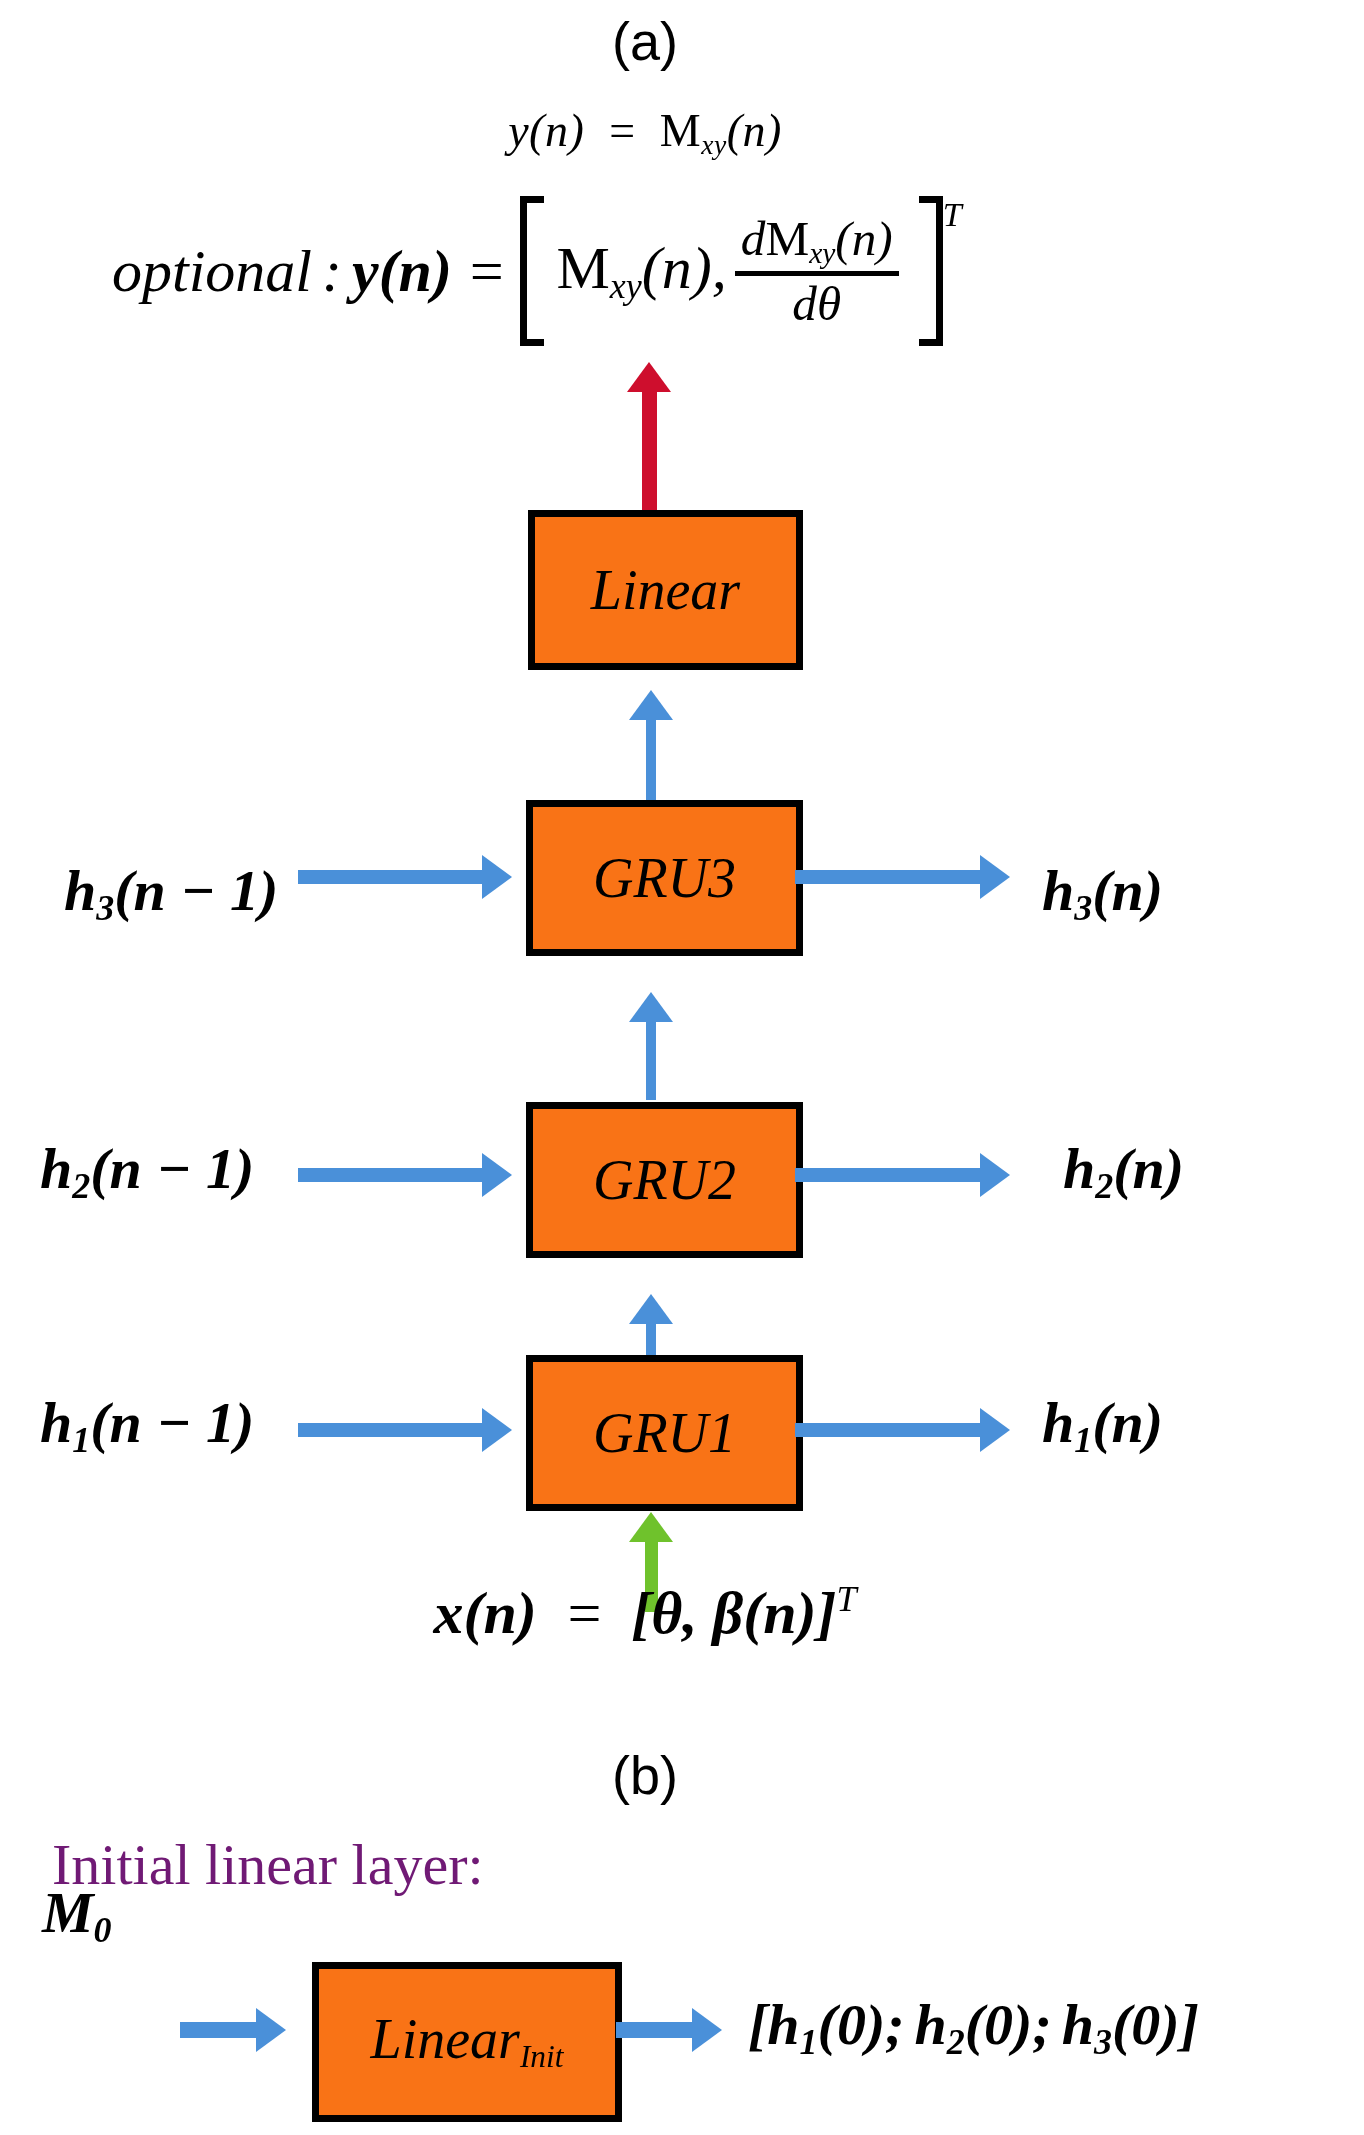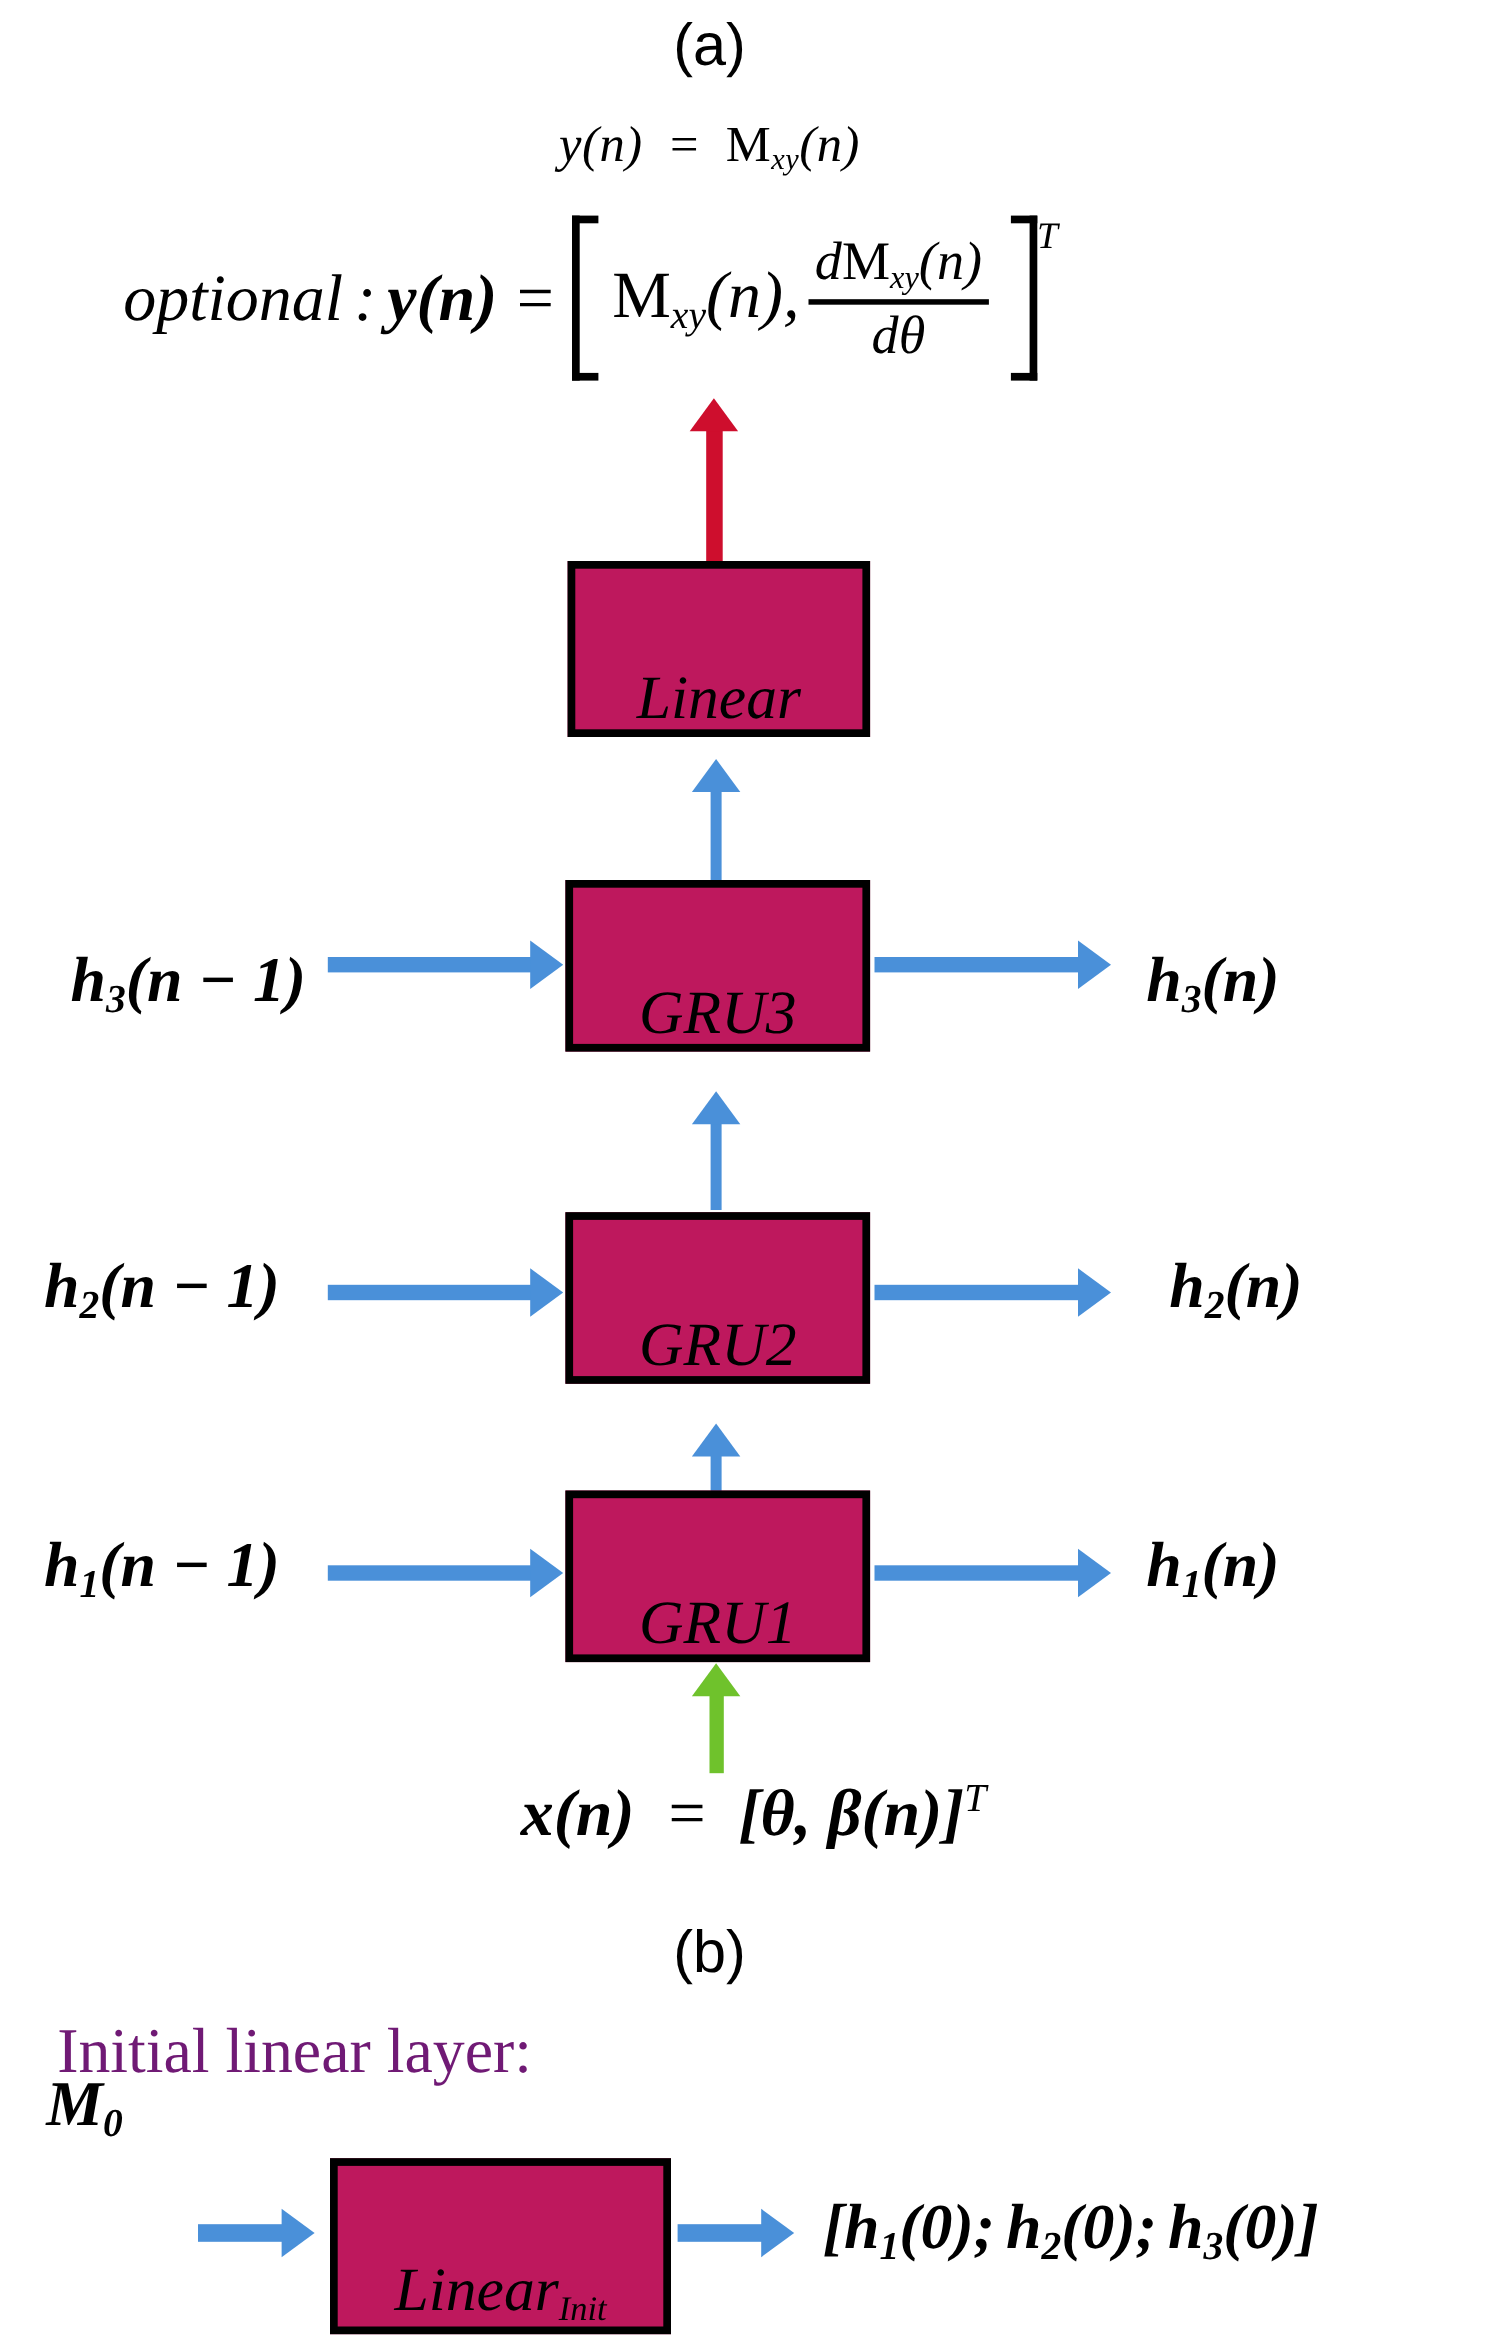--- a/index.html
+++ b/index.html
@@ -118,25 +118,26 @@
     width: 100%;
     height: 5px;
     background: #000;
   }
   .frac .den { padding: 3px 6px 0 6px; }
 
   
   .block {
     position: absolute;
     box-sizing: border-box;
-    background: #be185d;
+    background: #f97316;
     border: 7px solid #000000;
     display: flex;
-    align-items: flex-end;
+    align-items: center;
     justify-content: center;
+    margin-left: 12px;
   }
   .block-label {
     font-family: "Liberation Serif", serif;
     font-style: italic;
     font-size: 56px;
     line-height: 1;
     color: #000;
     white-space: nowrap;
   }
   .block-label sub {
@@ -316,21 +317,21 @@
 
   <div class="abs side-label" style="left:1042px; top:1394px;">
     <span>h</span><sub>1</sub><span>(n)</span>
   </div>
 
   <div>
     <div class="abs arrow-shaft" style="left:645px; top:1540px; width:13px; height:72px; background:#6FC22C;"></div>
     <div class="abs arrow-head ah-up" style="left:629px; top:1512px; color:#6FC22C;"></div>
   </div>
 
-  <div class="abs math" style="left:0; top:1616px; width:1290px; text-align:center; font-size:60px;margin-left:40px;">
+  <div class="abs math" style="left:0; top:1581px; width:1290px; text-align:center; font-size:60px;">
     <span class="bold">x</span><span class="bold">(n)</span>
     <span style="padding:0 12px">=</span>
     <span class="bold">[θ, β(n)]</span><sup>T</sup>
   </div>
 
   <div class="abs panel-caption" style="left:0; top:1748px; width:1290px;">(b)</div>
 
   <div class="abs plain-text" style="left:52px; top:1836px;">Initial linear layer:</div>
 
   <div class="abs side-label" style="left:42px; top:1884px;">

